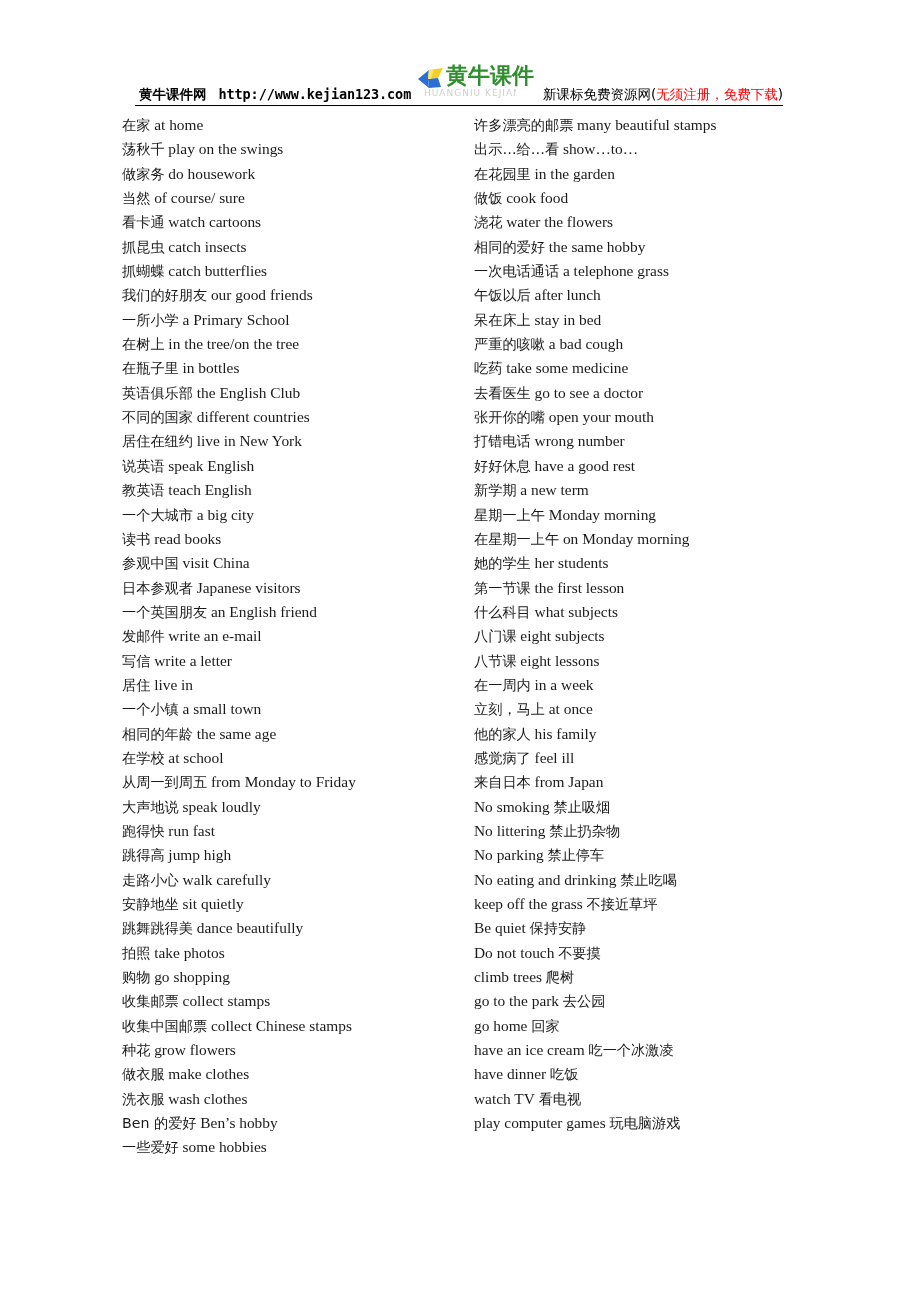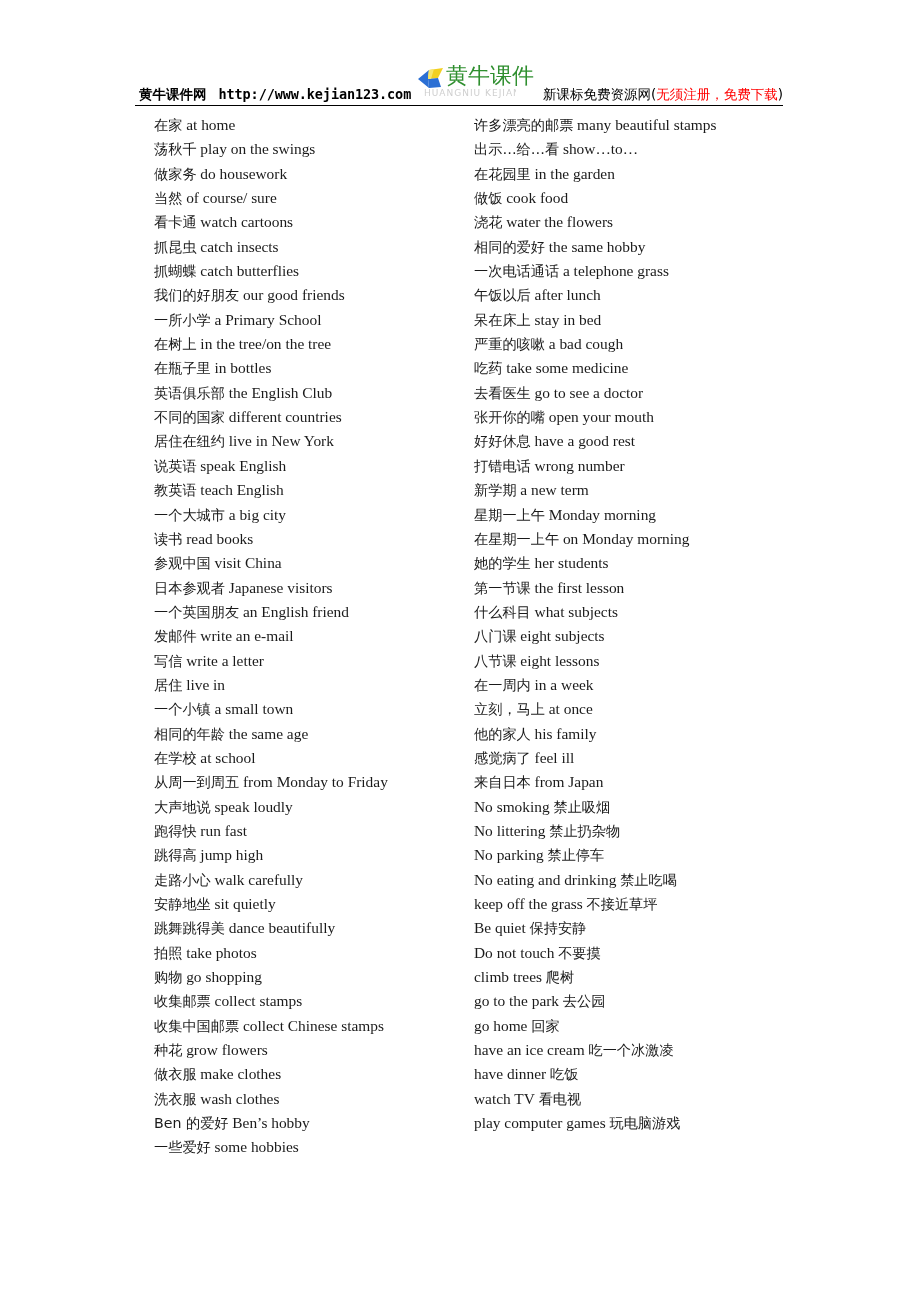--- a/index.html
+++ b/index.html
@@ -67,21 +67,21 @@
     left: 0px;
     top: 4px;
     width: 30px;
     height: 26px;
   }
   .logo-text {
     position: absolute;
     left: 30px;
     top: 0px;
     font-family: "DejaVu Sans", "Liberation Sans", sans-serif;
-    font-weight: normal;
+    font-weight: bold;
     font-size: 22px;
     line-height: 28px;
     color: #2f8f2f;
     letter-spacing: 0px;
     white-space: nowrap;
   }
   .logo-shadow {
     position: absolute;
     left: 8px;
     top: 26px;
@@ -122,21 +122,21 @@
   .columns {
     position: absolute;
     left: 0;
     top: 113px;
     width: 920px;
   }
   .col {
     position: absolute;
     top: 0;
   }
-  .col-left  { left: 154px; width: 330px; }
+  .col-left  { left: 122px; width: 330px; }
   .col-right { left: 474px; width: 340px; }
 
   .line {
     font-size: 15.2px;
     line-height: 24.35px;
     height: 24.35px;
     white-space: nowrap;
     color: #1a1a1a;
   }
   .line .cn {
@@ -231,22 +231,22 @@
         <div class="line"><span class="cn">做饭</span> <span class="en"> cook food</span></div>
         <div class="line"><span class="cn">浇花</span> <span class="en"> water the flowers</span></div>
         <div class="line"><span class="cn">相同的爱好</span> <span class="en"> the same hobby</span></div>
         <div class="line"><span class="cn">一次电话通话</span> <span class="en">a telephone grass</span></div>
         <div class="line"><span class="cn">午饭以后</span> <span class="en"> after lunch</span></div>
         <div class="line"><span class="cn">呆在床上</span> <span class="en">stay in bed</span></div>
         <div class="line"><span class="cn">严重的咳嗽</span> <span class="en">a bad cough</span></div>
         <div class="line"><span class="cn">吃药</span> <span class="en">take some medicine</span></div>
         <div class="line"><span class="cn">去看医生</span> <span class="en">go to see a doctor</span></div>
         <div class="line"><span class="cn">张开你的嘴</span> <span class="en">open your mouth</span></div>
+        <div class="line"><span class="cn">打错电话</span> <span class="en"> wrong number</span></div>
         <div class="line"><span class="cn">好好休息</span> <span class="en">have a good rest</span></div>
-        <div class="line"><span class="cn">打错电话</span> <span class="en"> wrong number</span></div>
         <div class="line"><span class="cn">新学期</span> <span class="en"> a new term</span></div>
         <div class="line"><span class="cn">星期一上午</span> <span class="en">Monday morning</span></div>
         <div class="line"><span class="cn">在星期一上午</span> <span class="en">on Monday morning</span></div>
         <div class="line"><span class="cn">她的学生</span> <span class="en"> her students</span></div>
         <div class="line"><span class="cn">第一节课</span> <span class="en">the first lesson</span></div>
         <div class="line"><span class="cn">什么科目</span> <span class="en">what subjects</span></div>
         <div class="line"><span class="cn">八门课</span> <span class="en">eight subjects</span></div>
         <div class="line"><span class="cn">八节课</span> <span class="en">eight lessons</span></div>
         <div class="line"><span class="cn">在一周内</span> <span class="en">in a week</span></div>
         <div class="line"><span class="cn">立刻，马上</span> <span class="en">at once</span></div>

